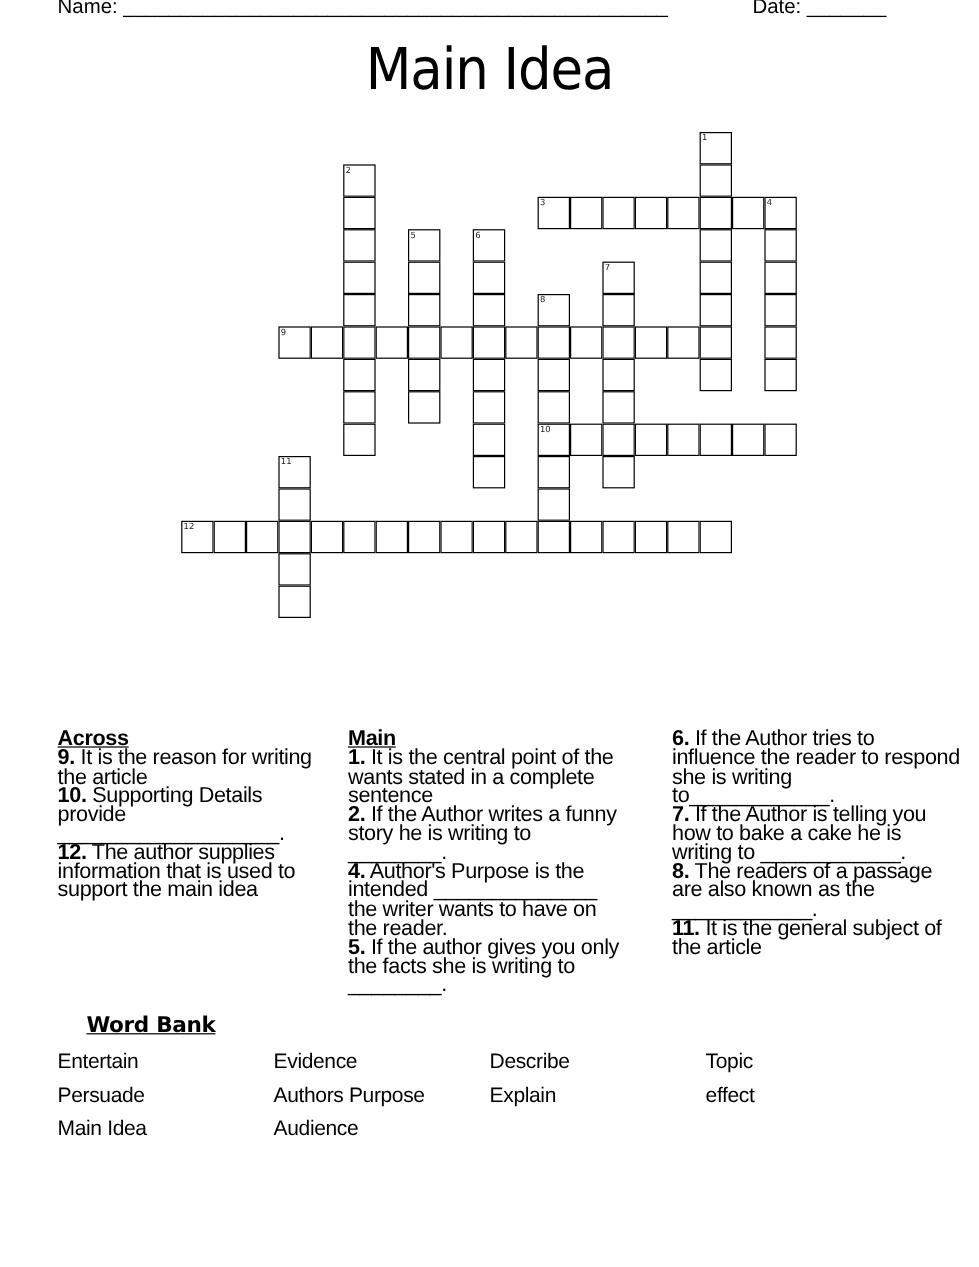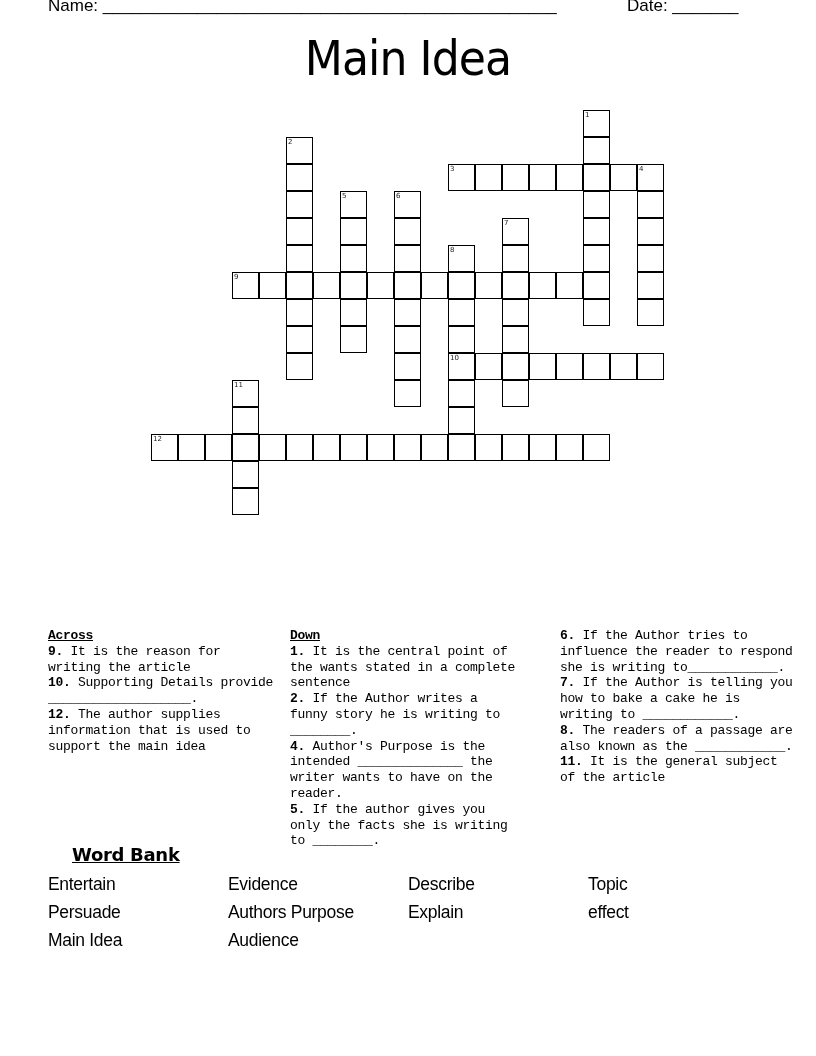--- a/index.html
+++ b/index.html
@@ -2,21 +2,21 @@
 <html><head>
 <meta charset="utf-8">
 <style>
   html, body { margin: 0; padding: 0; background: #ffffff; }
   body { width: 816px; height: 1056px; position: relative; overflow: hidden; color: #000; }
   .hdr { position: absolute; top: -4px; font-family: "Liberation Sans", sans-serif; font-size: 17px; white-space: pre; }
   .title { position: absolute; top: 30px; left: 0; width: 816px; text-align: center; font-family: "DejaVu Sans", sans-serif; font-size: 48px; letter-spacing: -1px; transform: scaleX(0.92); }
   .grid { position: absolute; left: 0; top: 0; width: 816px; height: 600px; }
   .cell { position: absolute; width: 27px; height: 27px; box-sizing: border-box; border: 1.5px solid #000; background: #fff; }
   .cell .num { position: absolute; top: 0px; left: 1px; font-family: "DejaVu Sans", sans-serif; font-size: 7px; line-height: 9px; color: #222; }
-  .clues { position: absolute; top: 628px; font-family: Liberation Mono, monospace; font-size: 13px; line-height: 15.8px; letter-spacing: -0.3px; }
+  .clues { position: absolute; top: 608px; font-family: Liberation Sans, sans-serif; font-size: 18px; line-height: 15.8px; letter-spacing: -0.3px; }
   .clues .head { font-weight: bold; text-decoration: underline; }
   .clue b { font-weight: bold; }
   .wb-title { position: absolute; left: 48px; top: 844px; font-family: "DejaVu Sans", sans-serif; font-size: 18px; font-weight: bold; text-decoration: underline; letter-spacing: -0.3px; margin-left: 24px; }
   .wb { position: absolute; left: 48px; top: 873px; display: grid; grid-template-columns: 180px 180px 180px 190px; row-gap: 6px; font-family: Liberation Sans, sans-serif; font-size: 17.5px; line-height: 22px; letter-spacing: -0.3px; }
 </style>
 </head>
 <body>
 
 <div class="hdr" style="left:48px;">Name: ________________________________________________</div>
 <div class="hdr" style="left:627px;">Date: _______</div>
@@ -145,21 +145,21 @@
 <div class="clues" style="left:48px; width:232px;">
   <div class="head">Across</div>
   <div id="across-list">
       <div class="clue"><b>9.</b><span> It is the reason for writing the article</span></div>
       <div class="clue"><b>10.</b><span> Supporting Details provide ___________________.</span></div>
       <div class="clue"><b>12.</b><span> The author supplies information that is used to support the main idea</span></div>
     </div>
 </div>
 
 <div class="clues" style="left:290px; width:232px;">
-  <div class="head">Down</div>
+  <div class="head">Main</div>
   <div id="down-list1">
       <div class="clue"><b>1.</b><span> It is the central point of the wants stated in a complete sentence</span></div>
       <div class="clue"><b>2.</b><span> If the Author writes a funny story he is writing to ________.</span></div>
       <div class="clue"><b>4.</b><span> Author's Purpose is the intended ______________ the writer wants to have on the reader.</span></div>
       <div class="clue"><b>5.</b><span> If the author gives you only the facts she is writing to ________.</span></div>
     </div>
 </div>
 
 <div class="clues" style="left:533px; width:240px;margin-left:27px;">
   <div id="down-list2">

